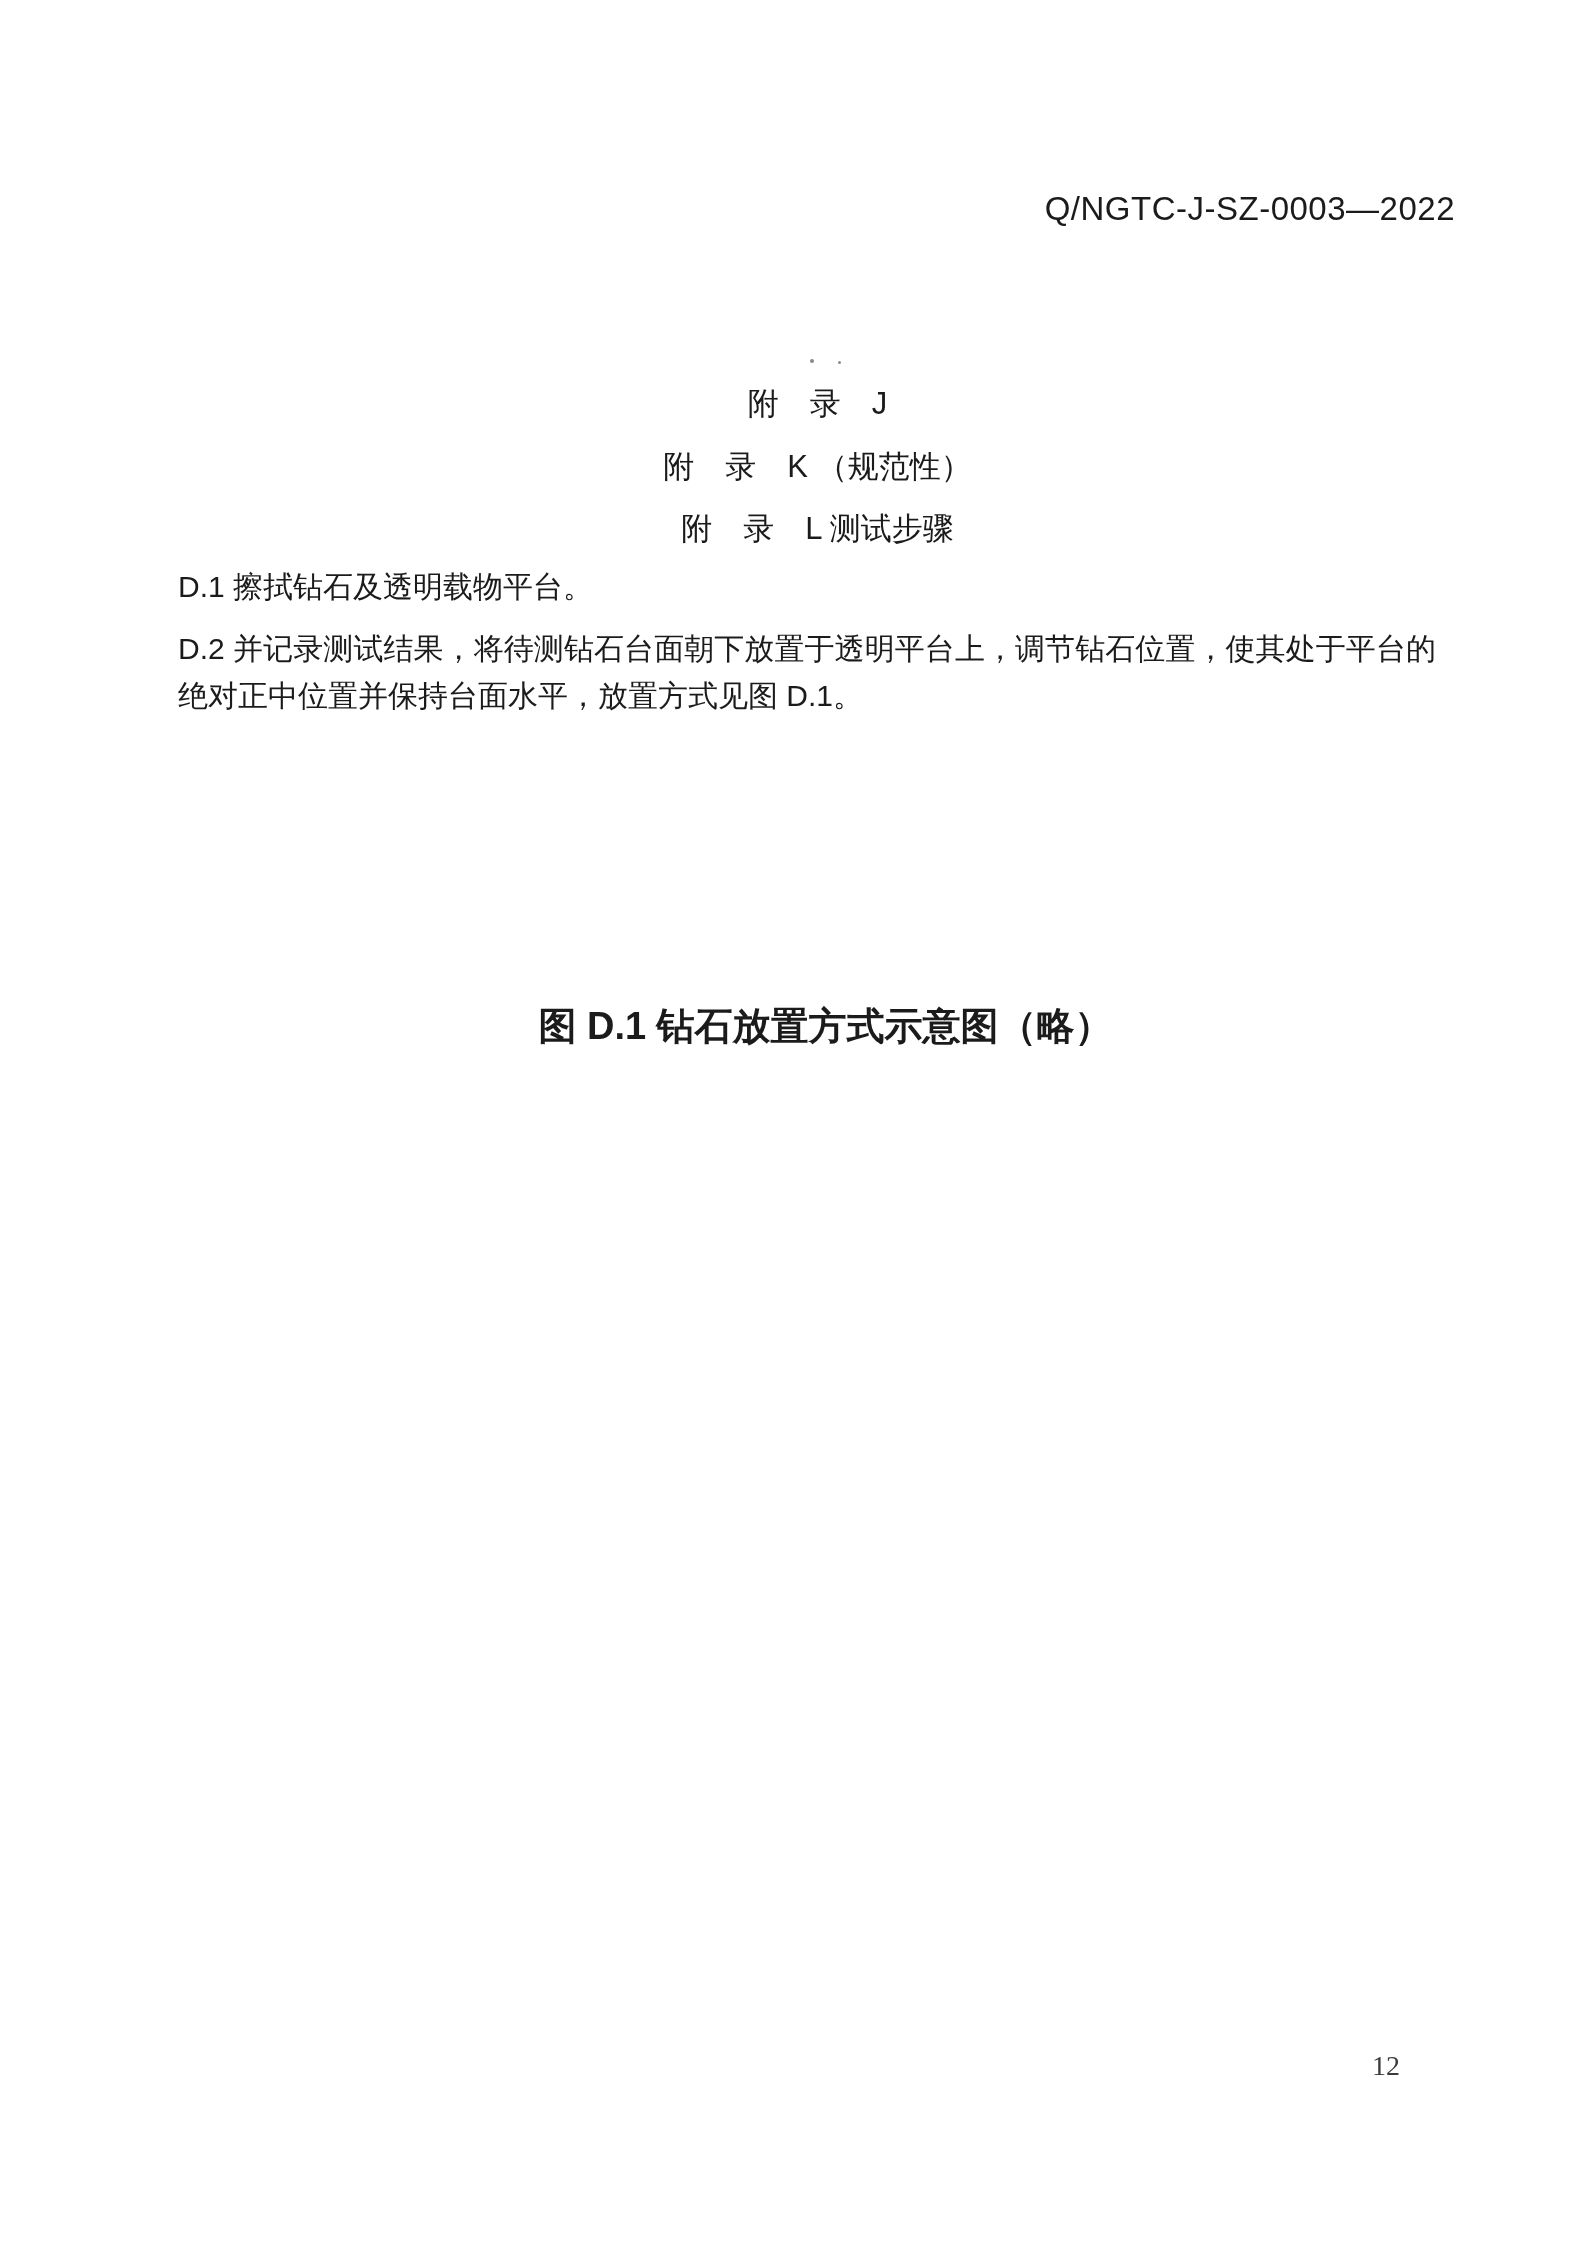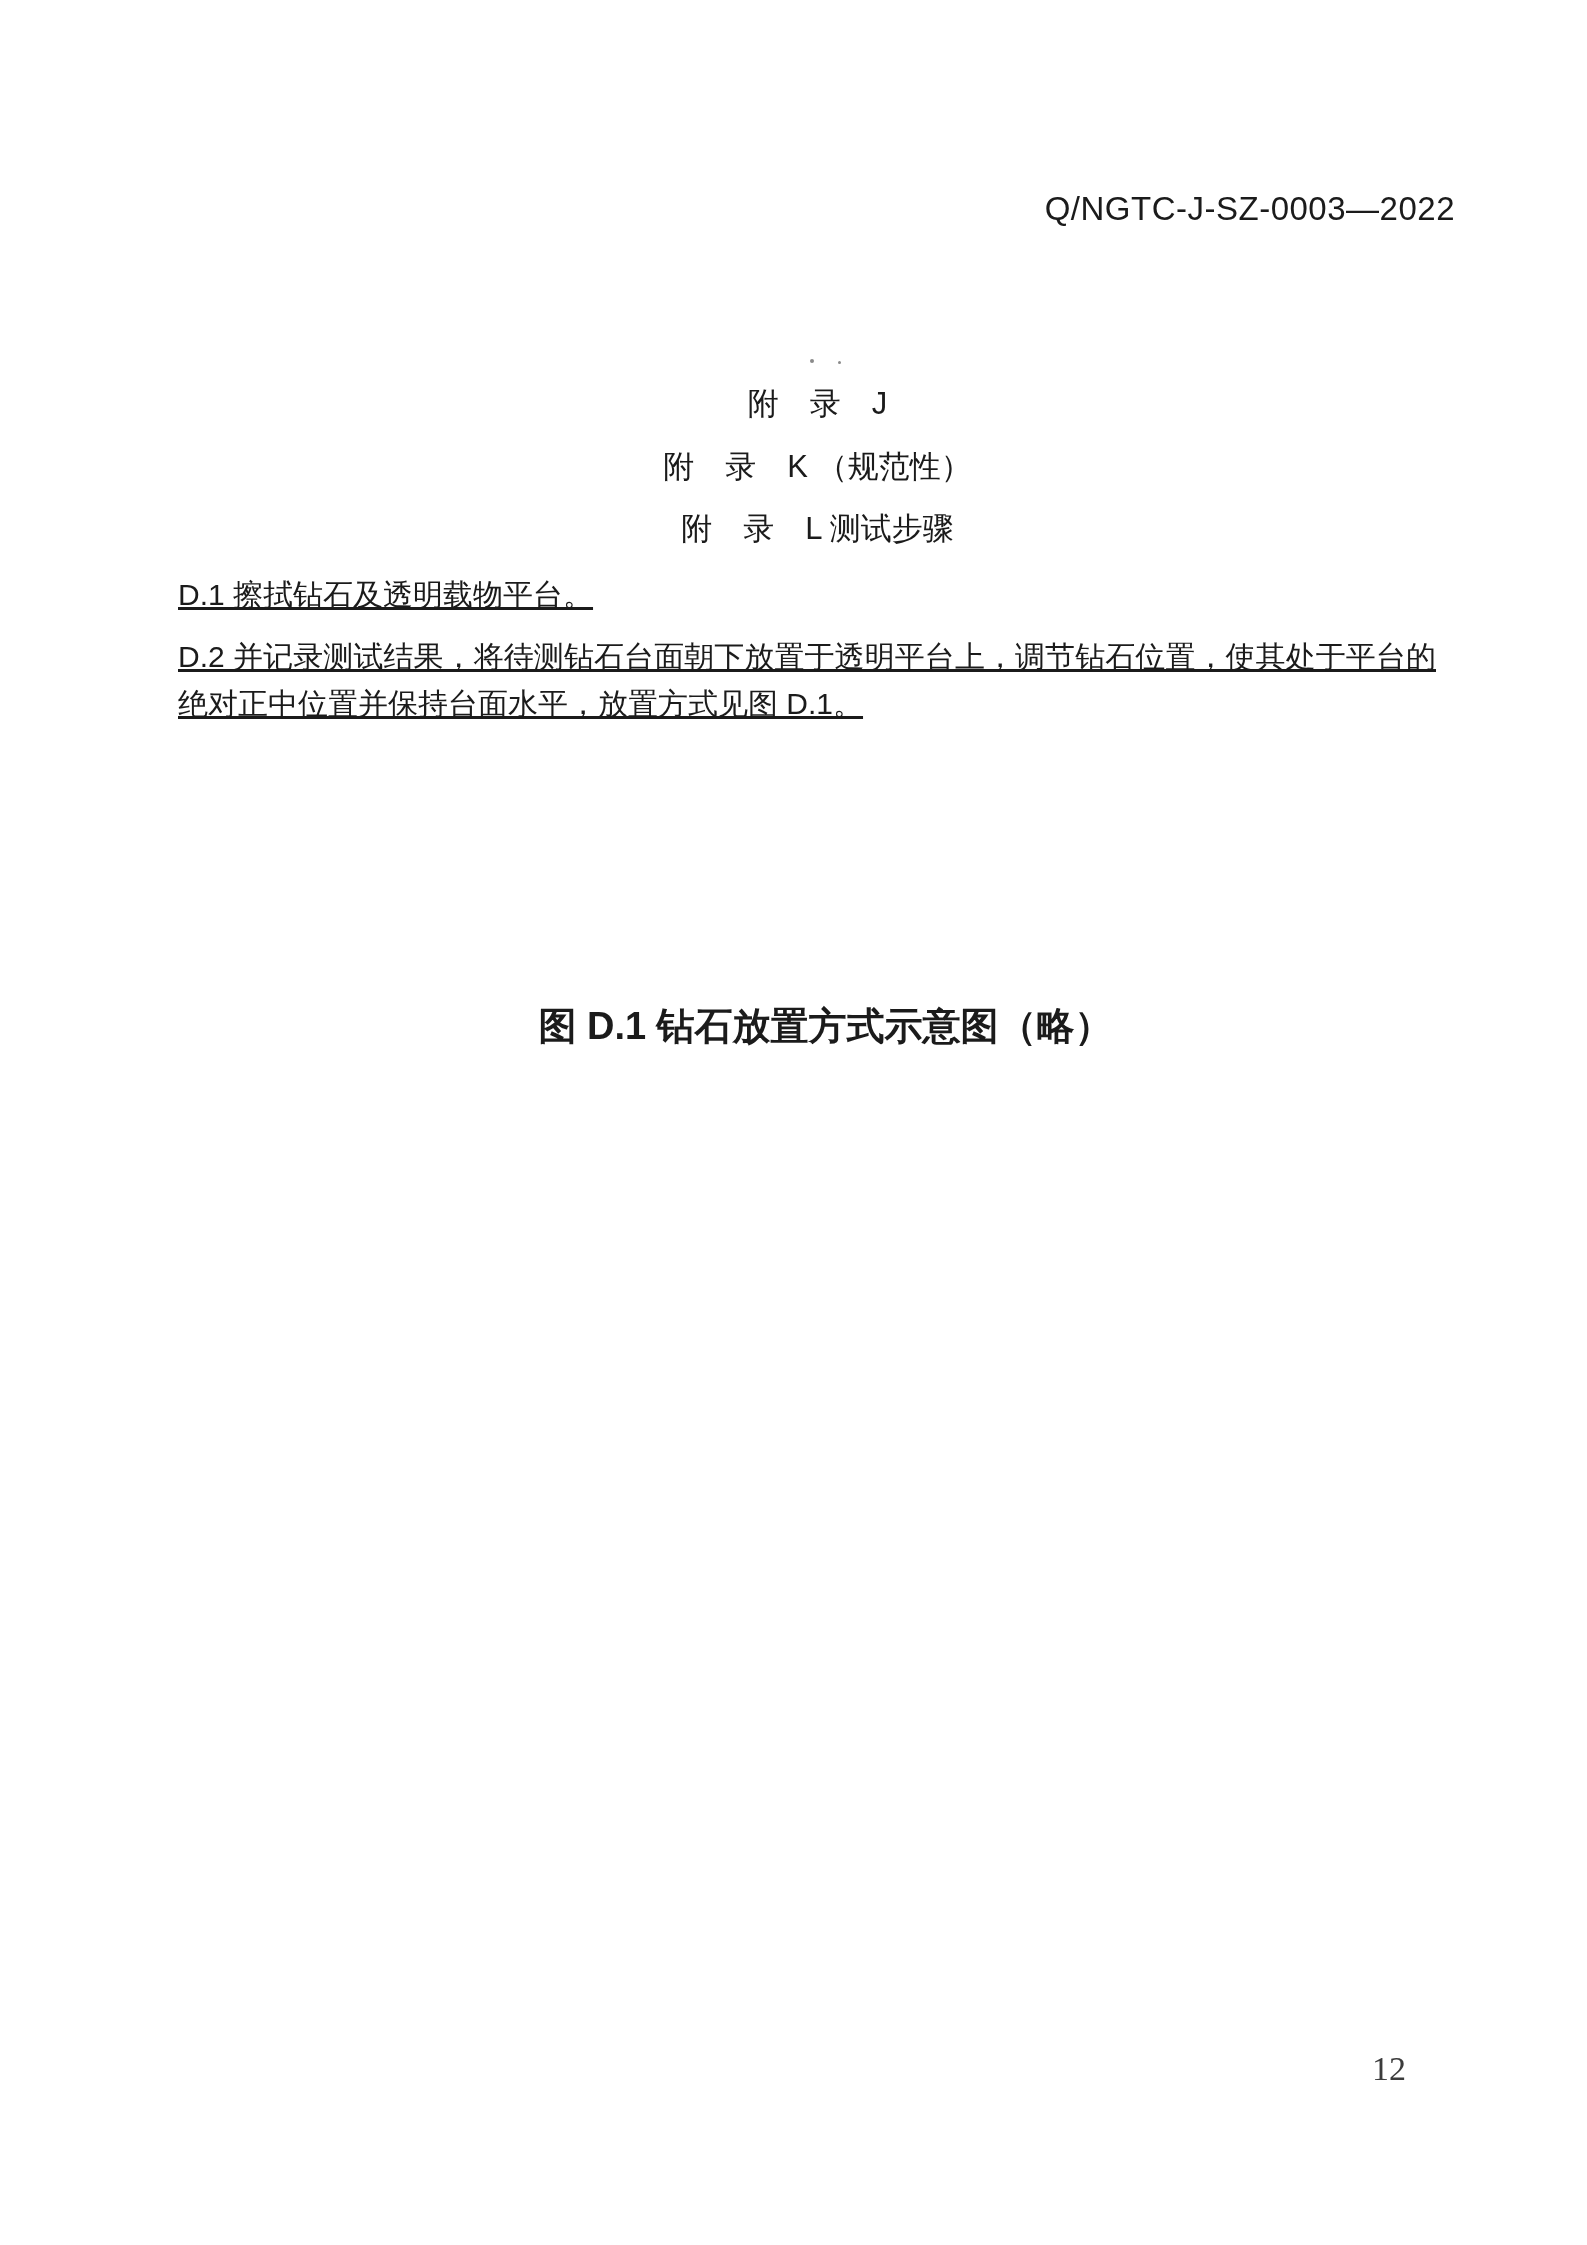--- a/index.html
+++ b/index.html
@@ -51,23 +51,22 @@
   .body-text {
     position: absolute;
     left: 178px;
     top: 563px;
     width: 1258px;
     font-size: 30px;
     line-height: 47px;
     text-align: justify;
   }
   .para {
-    margin: 8px 0 15px 0;
+    margin: 0 0 15px 0;
     font-weight: 500;
-    text-decoration: underline;
   }
   .para.tight {
     white-space: nowrap;
     letter-spacing: -3px;
     text-align: left;
   }
   .figure-caption {
     position: absolute;
     left: 60px;
     right: 16px;
@@ -75,21 +74,21 @@
     text-align: center;
     font-size: 38px;
     font-weight: 700;
     white-space: pre;
   }
   .page-number {
     position: absolute;
     left: 1372px;
     top: 2050px;
     font-family: "Liberation Serif", serif;
-    font-size: 34px;
+    font-size: 28px;
     color: #3c3c3c;
   }
 </style>
 </head>
 <body>
 
 <div class="page">
 
   <div class="header-code">Q/NGTC-J-SZ-0003—2022</div>
 

